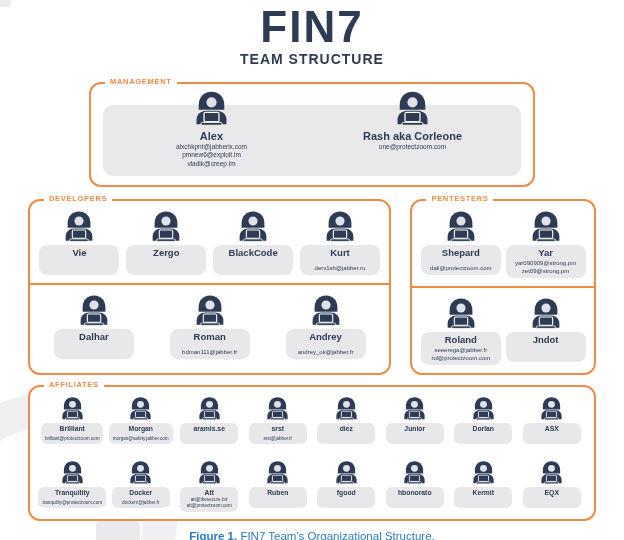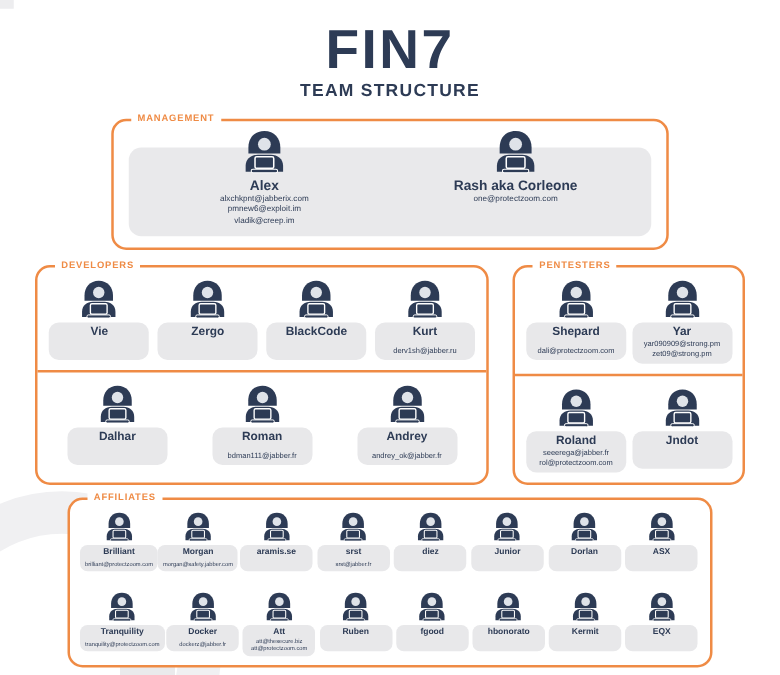--- a/index.html
+++ b/index.html
@@ -7,21 +7,21 @@
   body {
     position: relative;
     background: #ffffff;
     font-family: "Liberation Sans", sans-serif;
     color: #2d3b55;
     overflow: hidden;
   }
   .content { position: relative; z-index: 1; }
 
   
-  .header { text-align: center; padding-top: 18px; }
+  .header { text-align: center; padding-top: 5px; }
   .title { font-size: 44px; font-weight: 800; letter-spacing: 2px; color: #2d3b55; line-height: 1.02; }
   .subtitle { font-size: 14px; font-weight: 800; letter-spacing: 1px; color: #2d3b55; margin-top: 1px; }
 
   
   .group { border: 2px solid #ef8b45; border-radius: 12px; position: relative; background: #fff; }
   .group-label {
     position: absolute; top: -7px; left: 14px; background: #fff; color: #ef8b45;
     font-weight: 700; font-size: 7.5px; letter-spacing: 0.7px; padding: 0 5px; line-height: 1.4;
   }
 
@@ -50,21 +50,21 @@
   .management .email { font-size: 6.5px; }
 
   
   .mid { display: flex; gap: 19px; width: 568px; margin: 12px auto 0; }
   .developers { flex: 1.98; }
   .pentesters { flex: 1; }
   .mid .member-row + .member-row { border-top: 2px solid #ef8b45; }
   .mid .member-row { padding: 9px 6px 8px; }
 
   
-  .affiliates { width: 516px; margin: 10px auto 0; }
+  .affiliates { width: 568px; margin: 10px auto 0; }
   .affiliates .member-row { padding: 9px 8px 7px; justify-content: space-between; }
   .affiliates .member { flex: 1; }
   .affiliates .hacker-icon svg { width: 29px; height: 25px; }
   .affiliates .member-pill { min-width: 58px; min-height: 21px; border-radius: 6px; padding: 2px 4px; margin-top: 2px; }
   .affiliates .member-name { font-size: 6.8px; }
   .affiliates .email { font-size: 4.6px; line-height: 1.4; }
 
   
   .caption { text-align: center; margin-top: 9px; font-size: 11.5px; color: #2e7cc4; }
   .caption .fig { font-weight: 700; }

